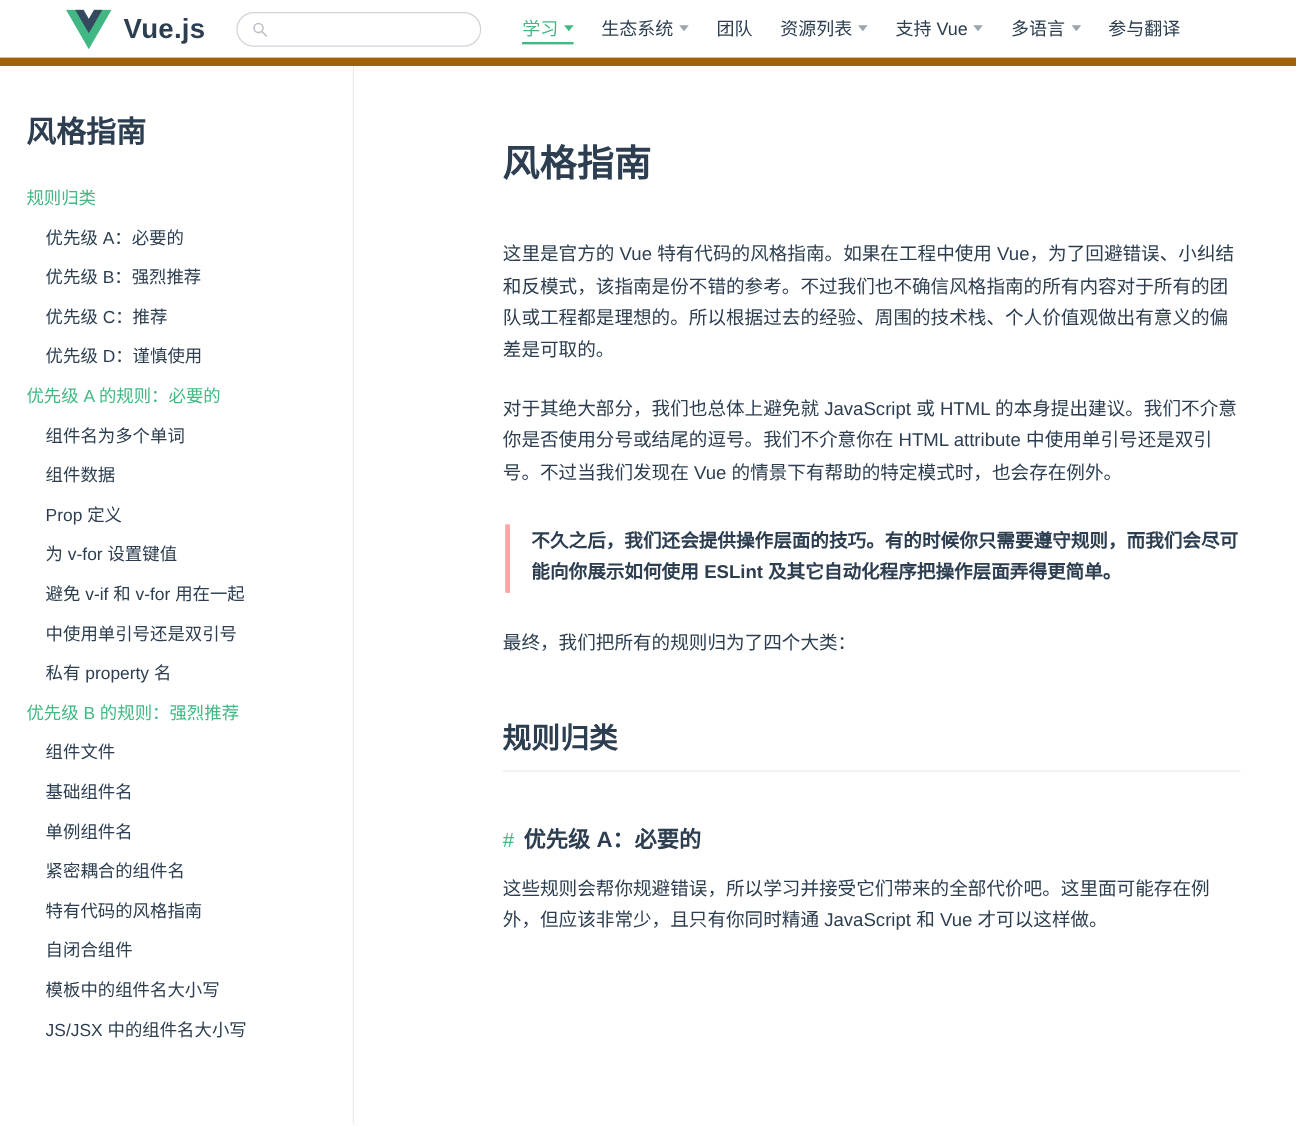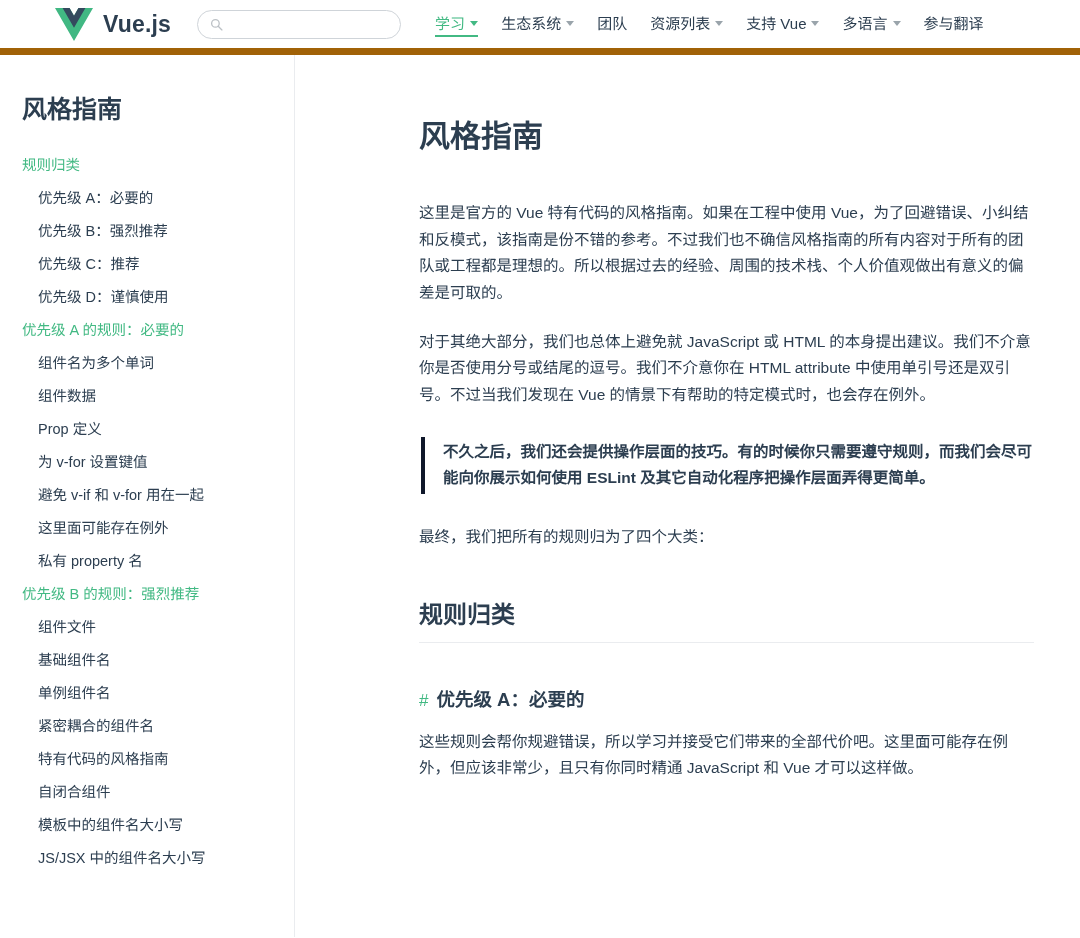--- a/index.html
+++ b/index.html
@@ -149,21 +149,21 @@
     color: #2c3e50;
   }
   .doc-p {
     font-size: 15.5px;
     line-height: 1.72;
     margin: 0 1px 22px 0;
     color: #2c3e50;
   }
   .doc-p.spaced { margin-bottom: 26px; }
   .tip-block {
-    border-left: 4px solid #0f172a;
+    border-left: 4px solid #fca5a5;
     padding: 2px 0 2px 18px;
     margin: 28px 0 30px 2px;
     font-size: 15.5px;
     line-height: 1.72;
     font-weight: 700;
     color: #2c3e50;
   }
   .h2 {
     font-size: 24px;
     font-weight: 700;
@@ -271,21 +271,21 @@
       <li>
           <a class="side-link">Prop 定义</a>
         </li>
       <li>
           <a class="side-link">为 v-for 设置键值</a>
         </li>
       <li>
           <a class="side-link">避免 v-if 和 v-for 用在一起</a>
         </li>
       <li>
-          <a class="side-link">这里面可能存在例外</a>
+          <a class="side-link">中使用单引号还是双引号</a>
         </li>
       <li>
           <a class="side-link">私有 property 名</a>
         </li>
       <li>
           <a class="side-group-link">优先级 B 的规则：强烈推荐</a>
         </li>
       <li>
           <a class="side-link">组件文件</a>
         </li>

